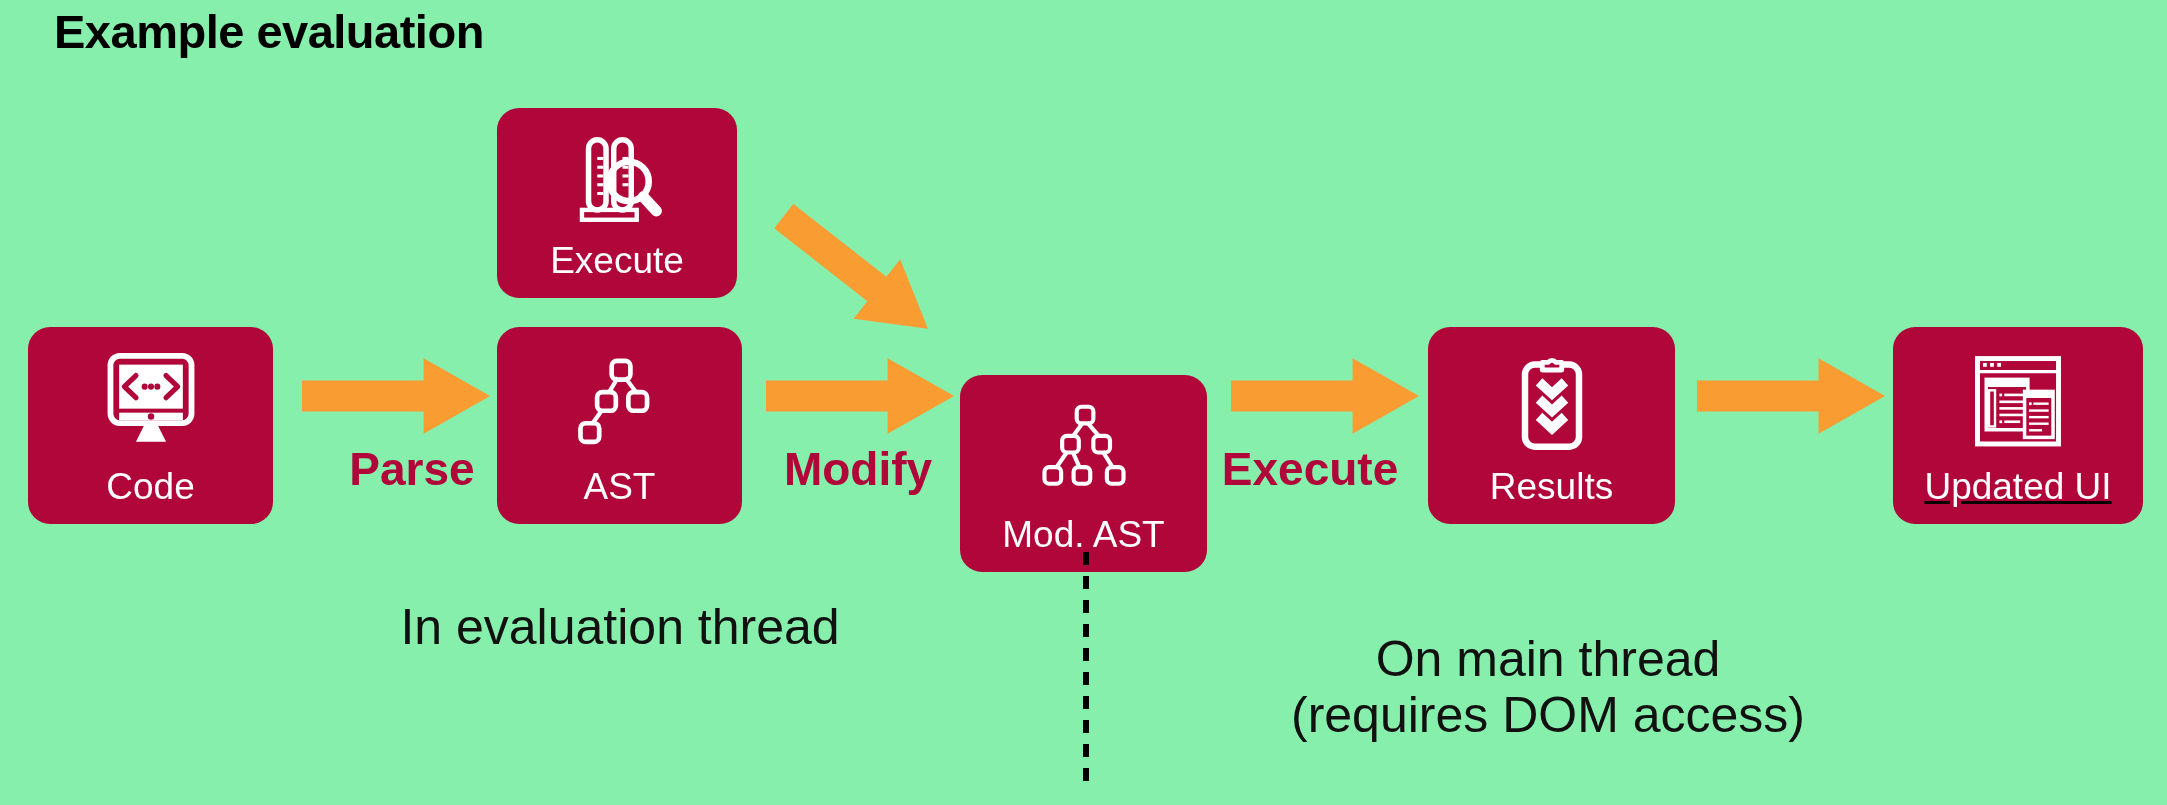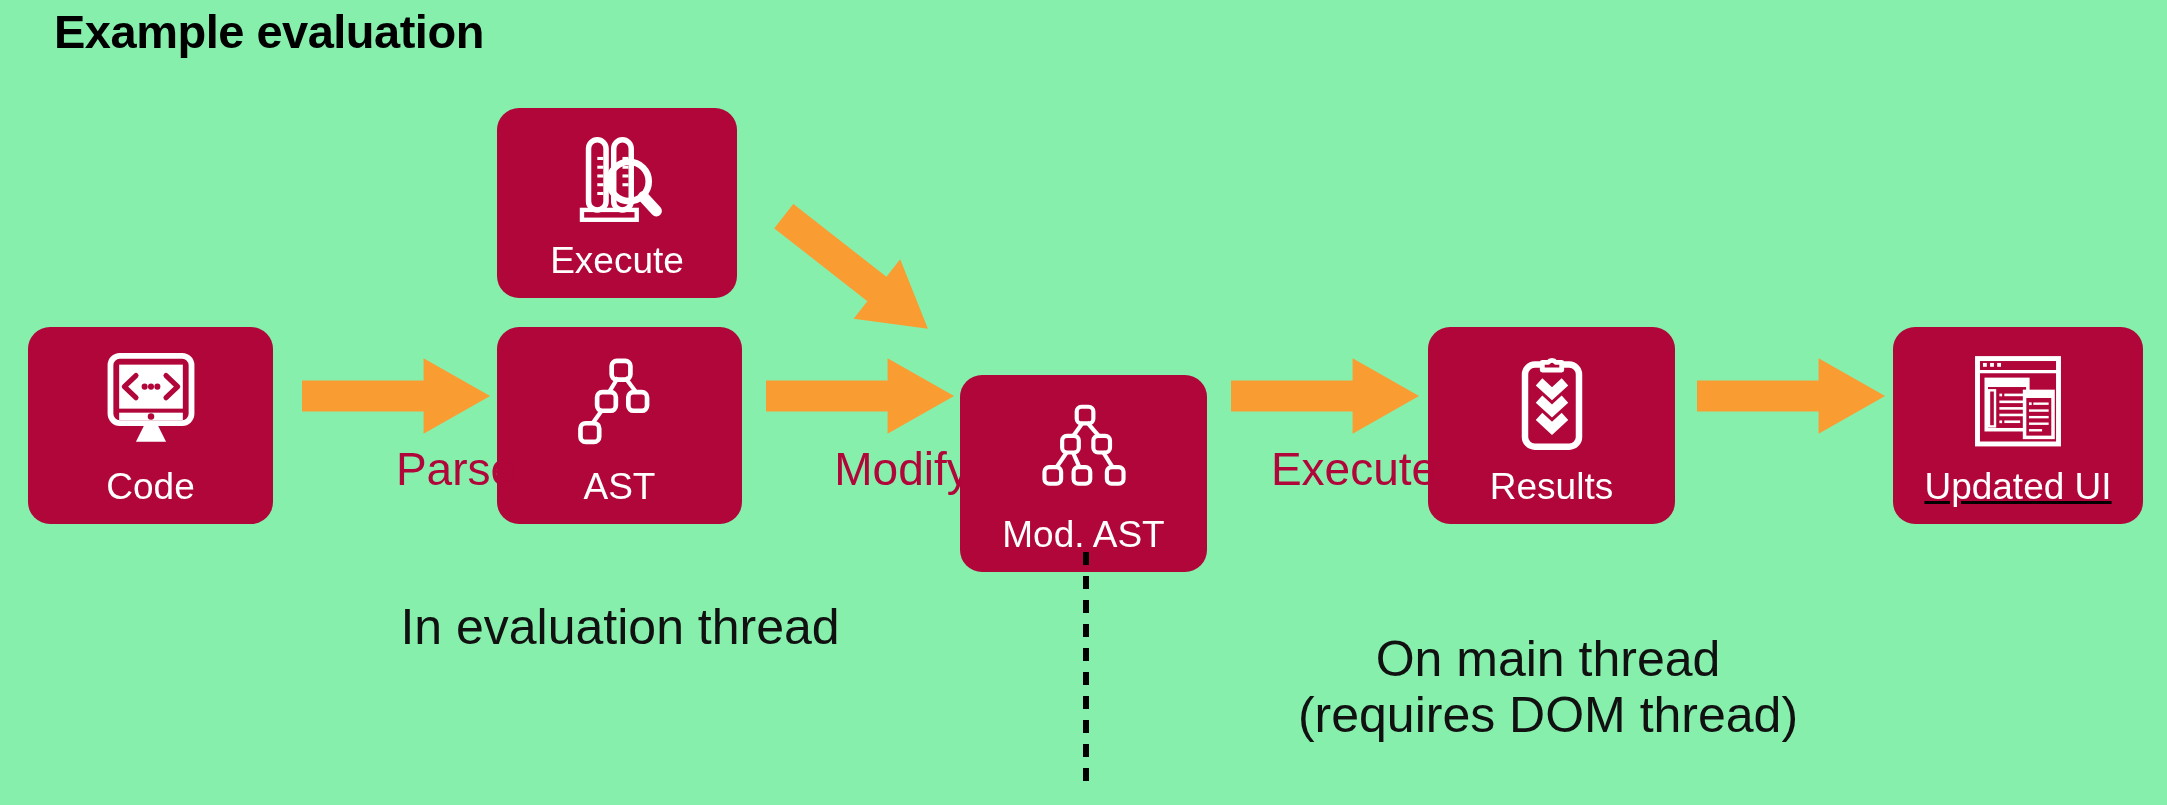--- a/index.html
+++ b/index.html
@@ -39,23 +39,22 @@
     line-height:1.1;
     white-space:nowrap;
   }
   .arrow{position:absolute;}
   .arrow svg{display:block;width:100%;height:100%;}
   .arrow.diagonal{transform:rotate(38deg);transform-origin:center;}
   .edge-label{
     position:absolute;
     transform:translateX(-50%);
     color:var(--crimson);
-    font-size:46px;font-weight:400;
+    font-size:46px;font-weight:700;
     white-space:nowrap;
-    margin-left:44px;
   }
   .caption{
     position:absolute;
     transform:translateX(-50%);
     font-size:50px;color:#111111;
     white-space:nowrap;
   }
   .divider{
     position:absolute;
     width:6px;
@@ -215,15 +214,15 @@
   </div>
 
   <div class="edge-label" style="left:412px;top:442px;">Parse</div>
   <div class="edge-label" style="left:858px;top:442px;">Modify</div>
   <div class="edge-label" style="left:1310px;top:442px;">Execute</div>
 
   <div class="divider" style="left:1083px;top:552px;height:232px;"></div>
 
   <div class="caption" style="left:620px;top:598px;">In evaluation thread</div>
   <div class="caption" style="left:1548px;top:594px;margin-top:36px;">On main thread</div>
-  <div class="caption" style="left:1548px;top:686px;">(requires DOM thread)</div>
+  <div class="caption" style="left:1548px;top:686px;">(requires DOM access)</div>
 
 </div>
 
 </body></html>

